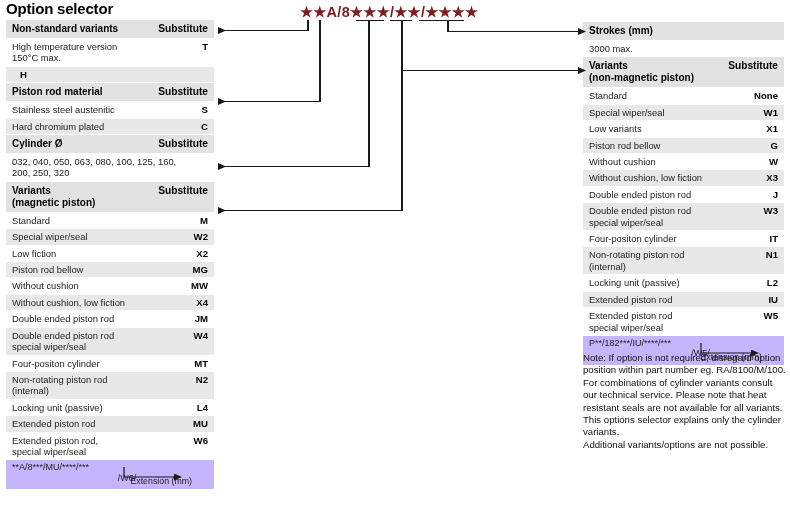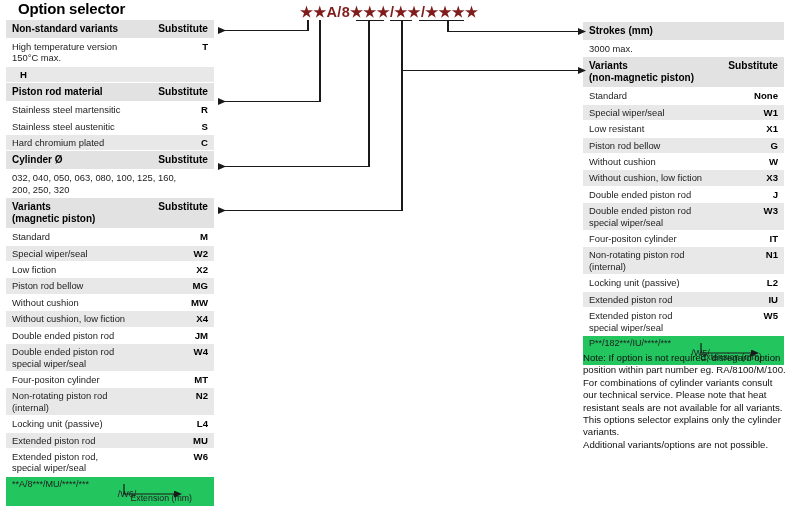--- a/index.html
+++ b/index.html
@@ -3,42 +3,42 @@
 <meta charset="utf-8">
 <style>
   html,body{margin:0;padding:0;}
   body{
     width:790px;height:510px;position:relative;background:#ffffff;
     font-family:"Liberation Sans", sans-serif;
     -webkit-font-smoothing:antialiased;
   }
   .page-title{
     position:absolute;left:6px;top:0px;width:300px;height:20px;
-    font-size:15px;font-weight:bold;color:#000;letter-spacing:-0.2px;margin-left:12px;
+    font-size:15px;font-weight:bold;color:#000;letter-spacing:-0.2px;
   }
 
   
   .opt-table{position:absolute;border-collapse:collapse;}
   .opt-table .row{
     display:flex;align-items:flex-start;justify-content:space-between;
     box-sizing:border-box;padding:2px 6px 2px 6px;
     border-bottom:1px solid #ffffff;
   }
   .opt-table .row .lbl{font-size:9.4px;line-height:11.4px;color:#222;}
   .opt-table .row .val{font-size:9.6px;line-height:11.4px;font-weight:bold;color:#000;
         text-align:left;white-space:nowrap;padding-left:8px;}
   .opt-table .row.hdr{background:#e2e2e2;padding-top:3px;padding-bottom:3px;}
   .opt-table .row.hdr .lbl{font-size:10px;font-weight:bold;color:#000;line-height:12px;}
   .opt-table .row.hdr .val{font-size:10.2px;font-weight:bold;color:#000;line-height:12px;}
   .opt-table .row.shade{background:#e8e8e8;}
   .opt-table .row.plain{background:#ffffff;}
 
   
   .ext-row{
-    background:#22c55e;box-sizing:border-box;padding:2px 6px 3px 6px;
+    background:#c4b5fd;box-sizing:border-box;padding:2px 6px 3px 6px;
     position:relative;height:30px;border-bottom:1px solid #fff;
   }
   .ext-code{font-size:9px;line-height:10.5px;color:#222;letter-spacing:0px;}
   .ext-code .l2{display:block;padding-left:34px;text-align:center;}
   .ext-label{
     position:absolute;right:22px;bottom:3px;font-size:8.8px;color:#222;
   }
   .ext-arrow{position:absolute;left:116px;top:6px;width:62px;height:18px;}
 
   #left-table{left:6px;top:20px;width:208px;}
@@ -71,24 +71,20 @@
     <div class="row plain">
       <div class="lbl"><span>High temperature version<br>150°C max.</span></div>
       <div class="val">T</div>
     </div>
     <div class="row shade">
       <div class="val">H</div>
     </div>
     <div class="row hdr">
       <div class="lbl"><span>Piston rod material</span></div>
       <div class="val">Substitute</div>
-    </div>
-    <div class="row plain">
-      <div class="lbl"><span>Stainless steel martensitic</span></div>
-      <div class="val">R</div>
     </div>
     <div class="row plain">
       <div class="lbl"><span>Stainless steel austenitic</span></div>
       <div class="val">S</div>
     </div>
     <div class="row shade">
       <div class="lbl"><span>Hard chromium plated</span></div>
       <div class="val">C</div>
     </div>
     <div class="row hdr">
@@ -184,21 +180,21 @@
     </div>
     <div class="row plain">
       <div class="lbl"><span>Standard</span></div>
       <div class="val">None</div>
     </div>
     <div class="row shade">
       <div class="lbl"><span>Special wiper/seal</span></div>
       <div class="val">W1</div>
     </div>
     <div class="row plain">
-      <div class="lbl"><span>Low resistant</span></div>
+      <div class="lbl"><span>Low variants</span></div>
       <div class="val">X1</div>
     </div>
     <div class="row shade">
       <div class="lbl"><span>Piston rod bellow</span></div>
       <div class="val">G</div>
     </div>
     <div class="row plain">
       <div class="lbl"><span>Without cushion</span></div>
       <div class="val">W</div>
     </div>

